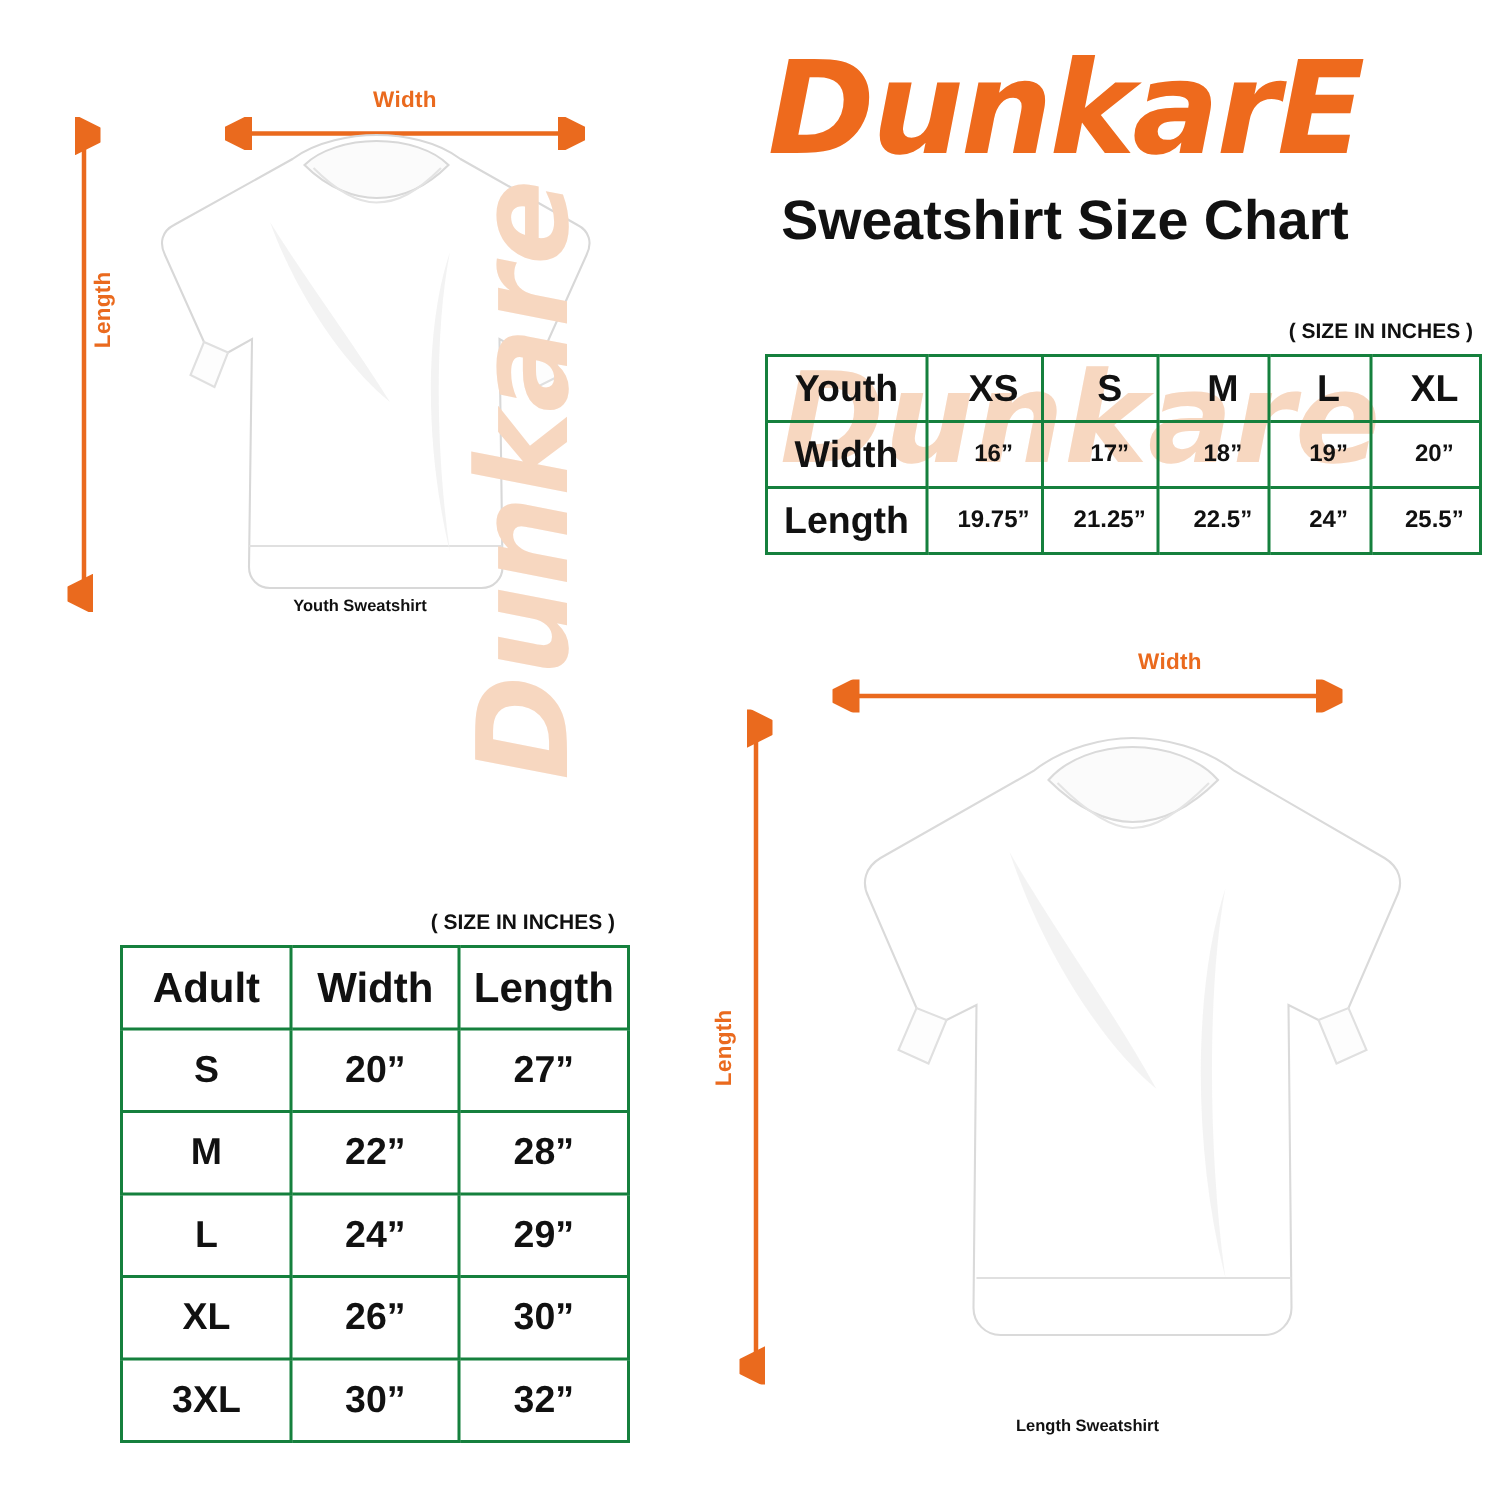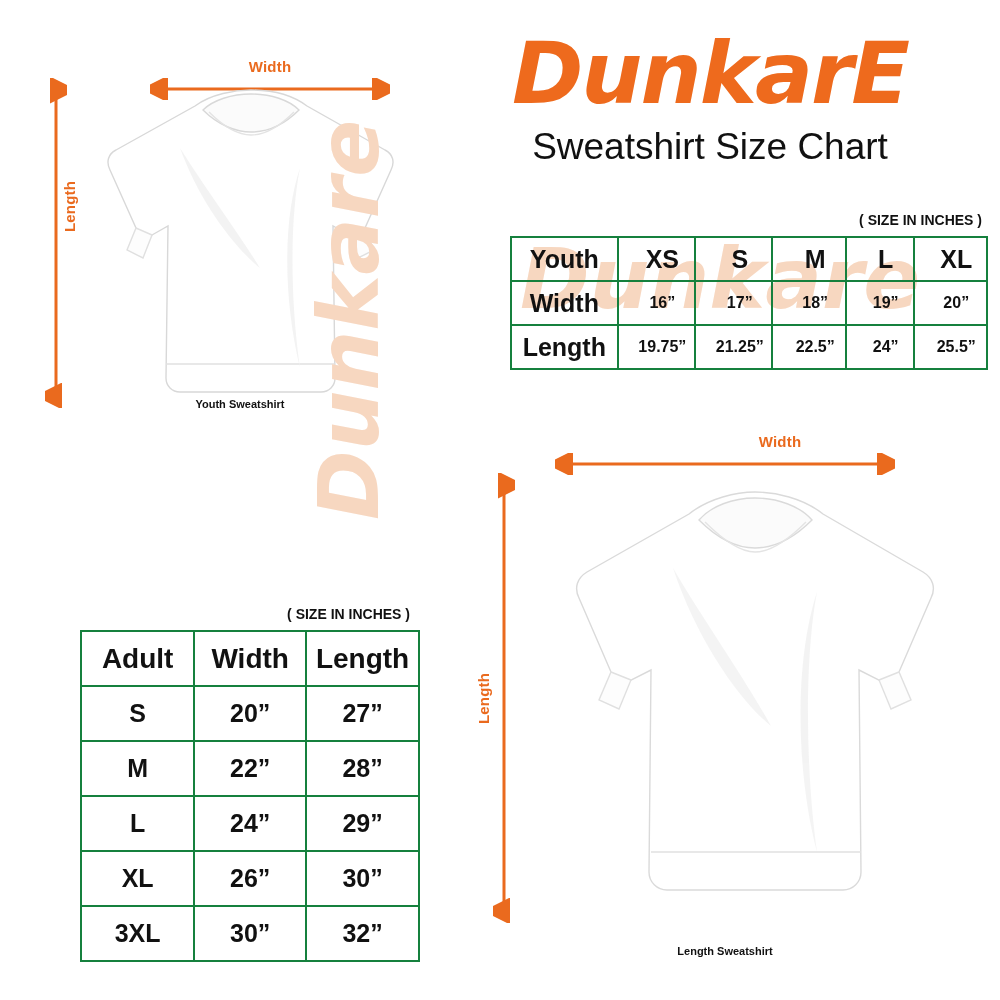--- a/index.html
+++ b/index.html
@@ -79,21 +79,21 @@
     font-weight: bold;
     font-style: italic;
     font-size: 86px;
     letter-spacing: -2px;
     text-align: center;
     line-height: 1;
     white-space: nowrap;
   }
   .chart-title {
     font-size: 37px;
-    font-weight: normal;
+    font-weight: bold;
     color: #111;
     text-align: center;
     white-space: nowrap;
   }
 
   
   .watermark {
     position: absolute;
     color: #f7d7c0;
     font-family: "DejaVu Sans", sans-serif;

